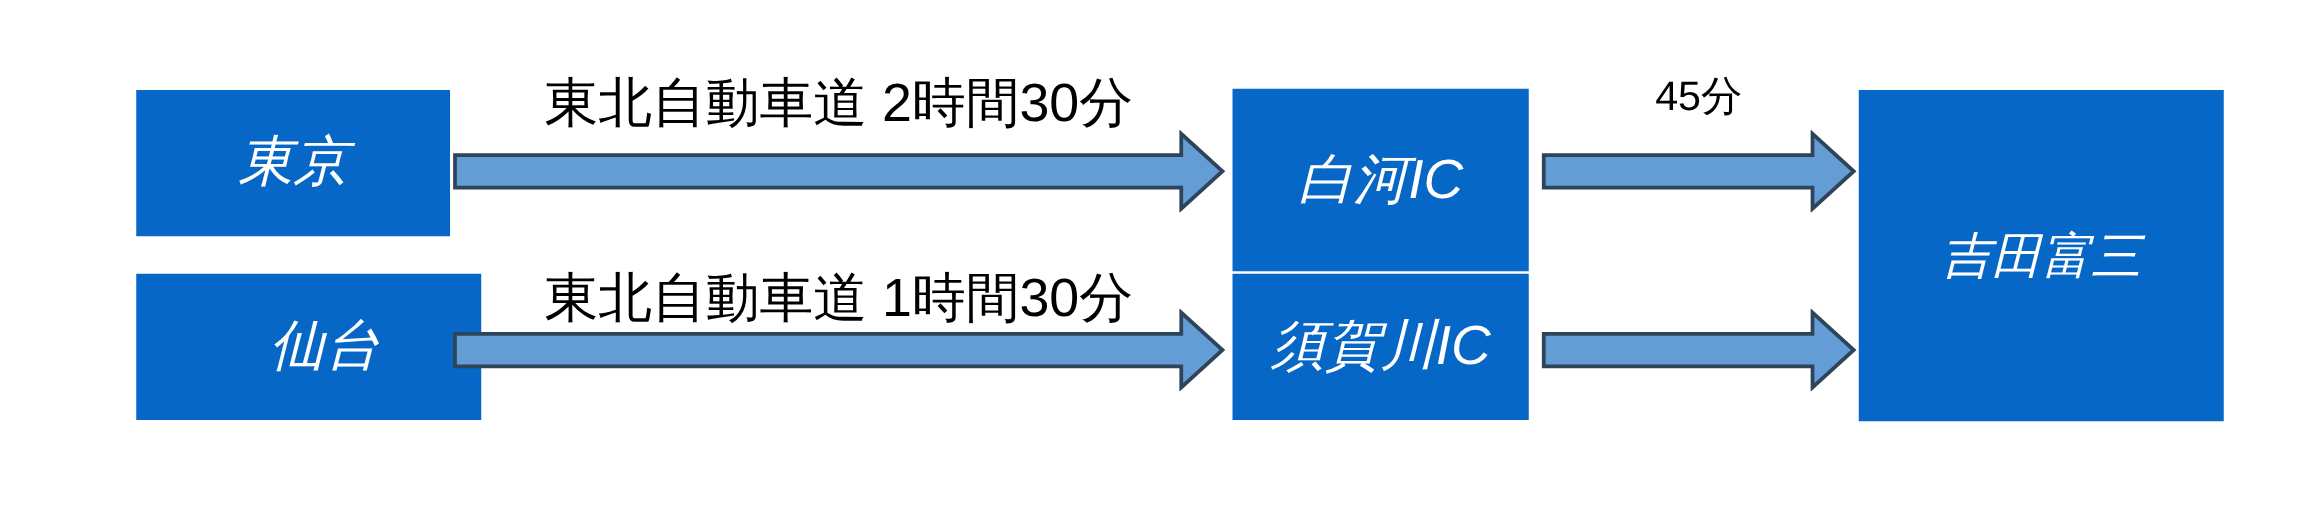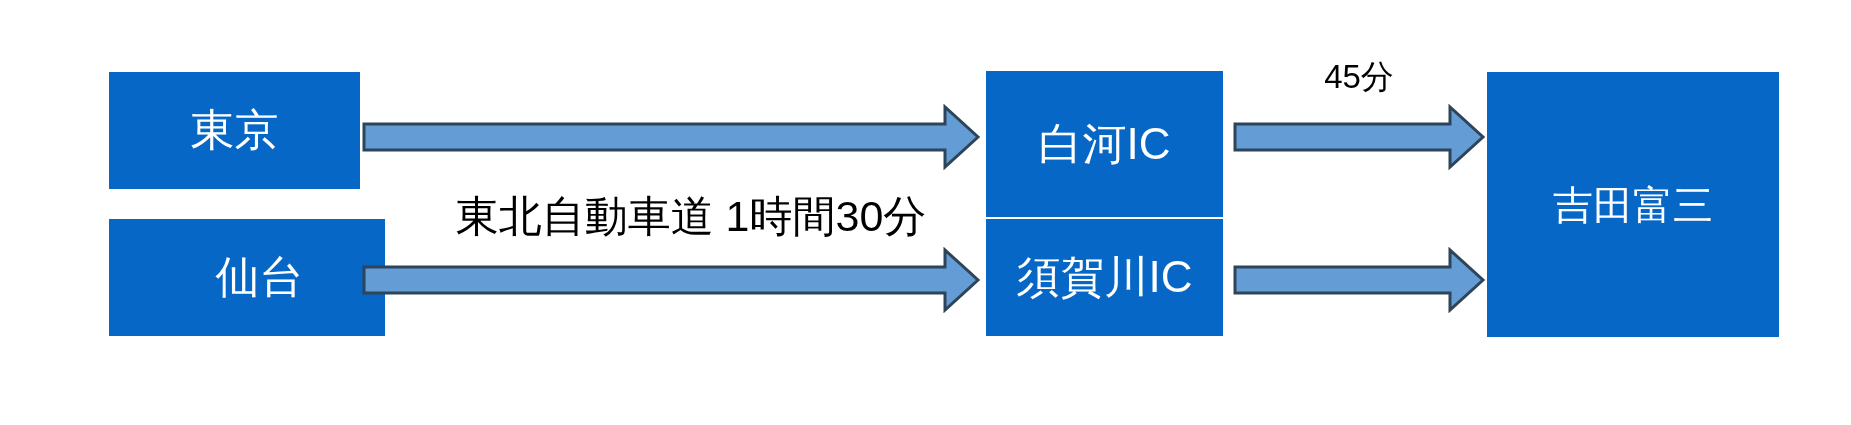--- a/index.html
+++ b/index.html
@@ -12,39 +12,40 @@
   }
   
   .node{
     position:absolute;
     background:#0667C6;
     color:#FFFFFF;
     display:flex;align-items:center;justify-content:center;
     text-align:center;
     font-size:44px;
     line-height:1.1;
+    font-style:italic;
   }
   .box-tokyo     {left:109px;top:72px; width:251px;height:117px;}
   .box-sendai    {left:109px;top:219px;width:251px;height:117px;padding-left:25px;}
   .box-shirakawa {left:986px;top:71px; width:237px;height:146px;}
   .box-sukagawa  {left:986px;top:219px;width:237px;height:117px;}
   .box-museum    {left:1487px;top:72px;width:292px;height:265px;font-size:40px;line-height:1.3;}
   .box-museum .two-line span{display:block;}
   
   .route-label{
     position:absolute;
     left:361px;width:620px;
     text-align:center;
     color:#000000;
     font-size:43px;
     line-height:1.0;
     white-space:nowrap;
   }
   .route-label.r1{top:62px;}
-  .route-label.r2{top:195px;margin-left:20px;}
+  .route-label.r2{top:218px;}
   .time-label{
     position:absolute;
     left:1232px;width:254px;
     text-align:center;
     color:#000000;
     font-size:33px;
     line-height:1.0;
     white-space:nowrap;
   }
   .time-label.r1{top:60px;}
@@ -67,20 +68,21 @@
 
 <div class="canvas">
 
   <div class="node box-tokyo">
     <span>東京</span>
   </div>
   <div class="node box-sendai">
     <span>仙台</span>
   </div>
 
+  <div class="route-label r1">東北自動車道 2時間30分</div>
   <svg class="arrow arrow-long r1" width="620" height="66" viewBox="0 0 620 66">
     <polygon transform="translate(3,3)" points="0,17 581,17 581,0 614,30 581,60 581,43 0,43"></polygon>
   </svg>
 
   <div class="route-label r2">東北自動車道 1時間30分</div>
   <svg class="arrow arrow-long r2" width="620" height="66" viewBox="0 0 620 66">
     <polygon transform="translate(3,3)" points="0,17 581,17 581,0 614,30 581,60 581,43 0,43"></polygon>
   </svg>
 
   <div class="node box-shirakawa">

